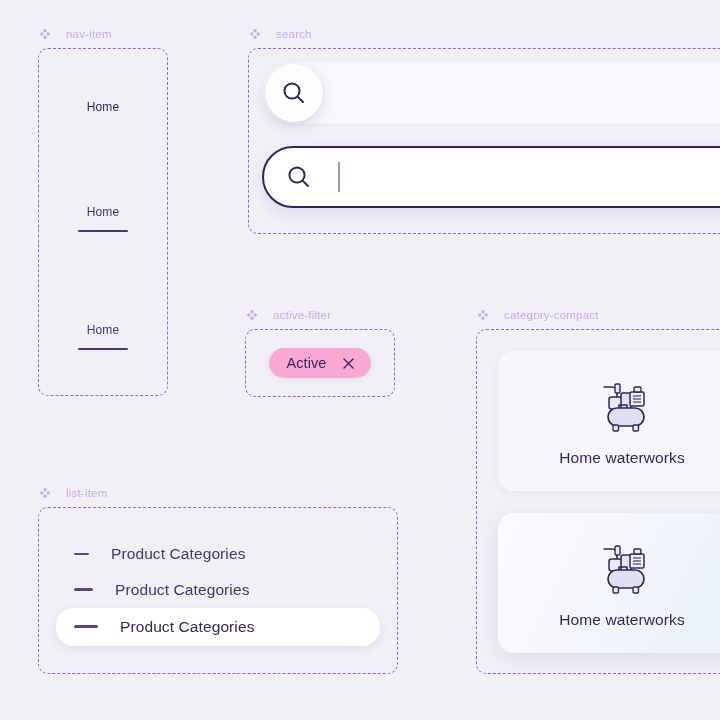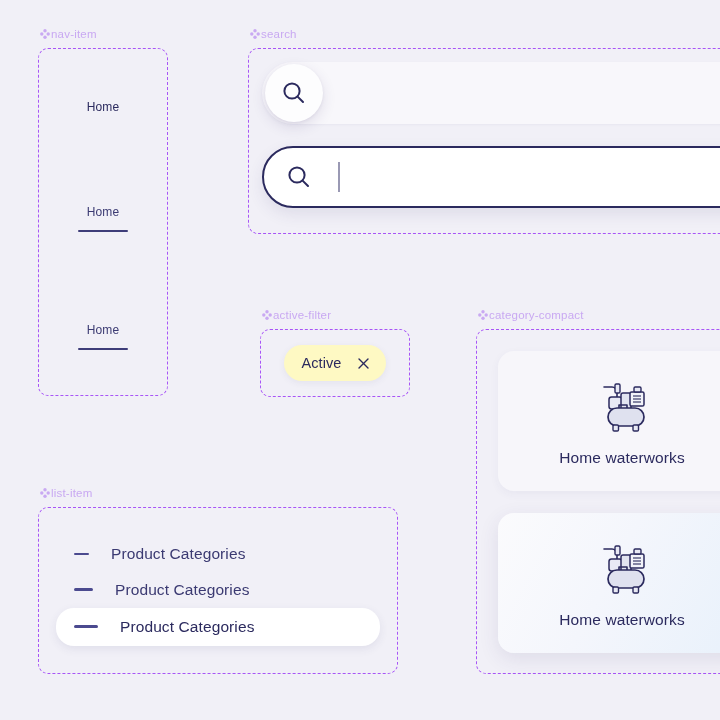--- a/index.html
+++ b/index.html
@@ -24,21 +24,21 @@
   .region-label {
     position: absolute;
     top: -20px;
     left: 2px;
     font-size: 11.5px;
     color: #c9a9f2;
     letter-spacing: .2px;
     white-space: nowrap;
     display: flex;
     align-items: center;
-    gap: 1px;
+    gap: 16px;
     font-family: "Liberation Sans", sans-serif;
   }
   .region-marker {
     display: inline-block;
     width: 10px;
     height: 10px;
     position: relative;
     flex: 0 0 auto;
   }
   .region-marker svg { display: block; }
@@ -126,32 +126,32 @@
     padding-left: 22px;
     gap: 26px;
   }
   .caret {
     width: 1.6px;
     height: 30px;
     background: #9a99b4;
   }
 
   
-  #region-filter { left: 260px; top: 329px; width: 150px; height: 68px; }
+  #region-filter { left: 245px; top: 329px; width: 150px; height: 68px; }
   .filter-inner {
     position: absolute;
     inset: 0;
     display: flex;
     align-items: center;
     justify-content: center;
   }
   .chip {
-    background: #fef9c3;
+    background: #f9a8d4;
     border-radius: 20px;
-    height: 36px;
+    height: 30px;
     padding: 0 17px;
     display: flex;
     align-items: center;
     gap: 16px;
     box-shadow: 0 2px 7px rgba(60,50,110,.07);
   }
   .chip-label {
     font-size: 14.5px;
     color: #2b2a5e;
     letter-spacing: .1px;

